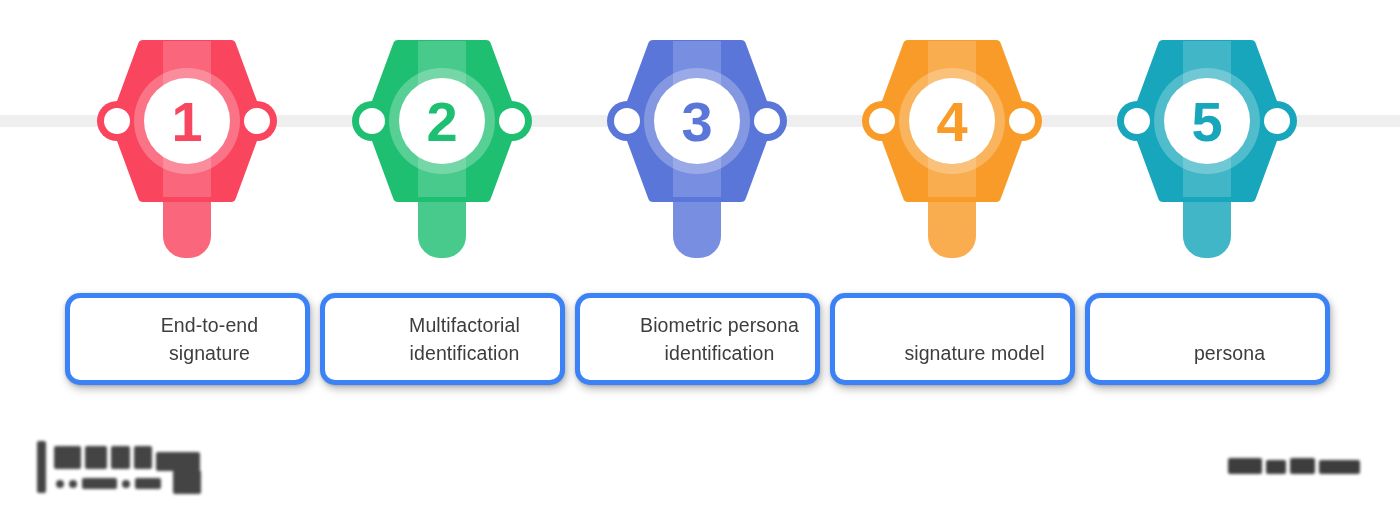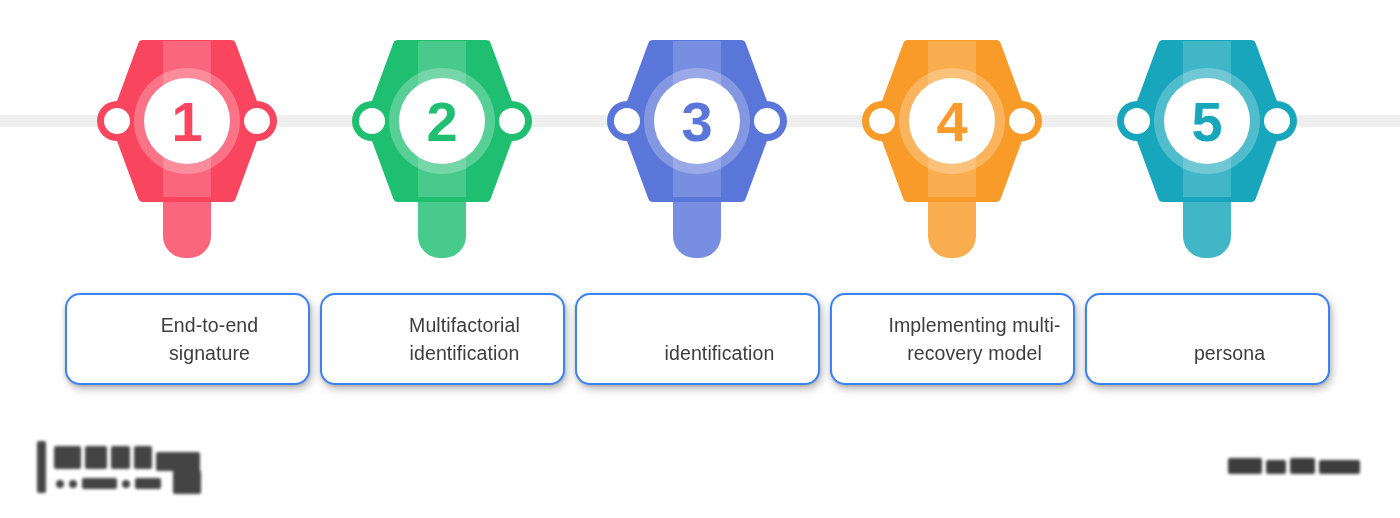--- a/index.html
+++ b/index.html
@@ -41,21 +41,21 @@
     font-size: 56px;
     fill: currentColor;
     text-anchor: middle;
   }
   .card {
     position: absolute;
     left: -122px; top: 293px;
     width: 245px; height: 92px;
     box-sizing: border-box;
     background: #ffffff;
-    border: 2px solid #3b82f6;
+    border: 5px solid #3b82f6;
     border-radius: 15px;
     box-shadow: 2px 4px 9px rgba(0,0,0,0.28), 0 1px 3px rgba(0,0,0,0.15);
     display: flex;
     align-items: center;
     justify-content: center;
     text-align: center;
     padding-left: 44px;
   }
   .card-text {
     font-size: 19.5px;
@@ -144,44 +144,44 @@
       <polygon points="18,91 46,15 134,15 162,91 134,167 46,167" fill="currentColor" stroke="currentColor" stroke-width="10" stroke-linejoin="round"></polygon>
       <rect x="66" y="11" width="48" height="156" fill="#ffffff" opacity="0.18"></rect>
       <circle cx="90" cy="91" r="53" fill="#ffffff" opacity="0.25"></circle>
       <circle cx="90" cy="91" r="43" fill="#ffffff"></circle>
       <text class="num" x="90" y="111">3</text>
       <circle cx="20" cy="91" r="13" fill="#ffffff"></circle>
       <circle cx="160" cy="91" r="13" fill="#ffffff"></circle>
     </svg>
     <div class="card">
       <div class="card-text">
+        <span>Biometric persona</span><br>
+        <span>identification</span>
+      </div>
+    </div>
+  </div>
+
+  <div class="step" style="left: 952px; color: rgb(248, 155, 40);">
+    <svg class="marker" viewBox="0 0 180 235" width="180" height="235">
+      <rect x="66" y="150" width="48" height="78" rx="22" fill="currentColor"></rect>
+      <rect x="66" y="150" width="48" height="78" rx="22" fill="#ffffff" opacity="0.18"></rect>
+      <circle cx="20" cy="91" r="20" fill="currentColor"></circle>
+      <circle cx="160" cy="91" r="20" fill="currentColor"></circle>
+      <polygon points="18,91 46,15 134,15 162,91 134,167 46,167" fill="currentColor" stroke="currentColor" stroke-width="10" stroke-linejoin="round"></polygon>
+      <rect x="66" y="11" width="48" height="156" fill="#ffffff" opacity="0.18"></rect>
+      <circle cx="90" cy="91" r="53" fill="#ffffff" opacity="0.25"></circle>
+      <circle cx="90" cy="91" r="43" fill="#ffffff"></circle>
+      <text class="num" x="90" y="111">4</text>
+      <circle cx="20" cy="91" r="13" fill="#ffffff"></circle>
+      <circle cx="160" cy="91" r="13" fill="#ffffff"></circle>
+    </svg>
+    <div class="card">
+      <div class="card-text">
         <br>
-        <span>identification</span>
-      </div>
-    </div>
-  </div>
-
-  <div class="step" style="left: 952px; color: rgb(248, 155, 40);">
-    <svg class="marker" viewBox="0 0 180 235" width="180" height="235">
-      <rect x="66" y="150" width="48" height="78" rx="22" fill="currentColor"></rect>
-      <rect x="66" y="150" width="48" height="78" rx="22" fill="#ffffff" opacity="0.18"></rect>
-      <circle cx="20" cy="91" r="20" fill="currentColor"></circle>
-      <circle cx="160" cy="91" r="20" fill="currentColor"></circle>
-      <polygon points="18,91 46,15 134,15 162,91 134,167 46,167" fill="currentColor" stroke="currentColor" stroke-width="10" stroke-linejoin="round"></polygon>
-      <rect x="66" y="11" width="48" height="156" fill="#ffffff" opacity="0.18"></rect>
-      <circle cx="90" cy="91" r="53" fill="#ffffff" opacity="0.25"></circle>
-      <circle cx="90" cy="91" r="43" fill="#ffffff"></circle>
-      <text class="num" x="90" y="111">4</text>
-      <circle cx="20" cy="91" r="13" fill="#ffffff"></circle>
-      <circle cx="160" cy="91" r="13" fill="#ffffff"></circle>
-    </svg>
-    <div class="card">
-      <div class="card-text">
-        <span>Implementing multi-</span><br>
-        <span>recovery model</span>
+        <span>signature model</span>
       </div>
     </div>
   </div>
 
   <div class="step" style="left: 1207px; color: rgb(23, 166, 187);">
     <svg class="marker" viewBox="0 0 180 235" width="180" height="235">
       <rect x="66" y="150" width="48" height="78" rx="22" fill="currentColor"></rect>
       <rect x="66" y="150" width="48" height="78" rx="22" fill="#ffffff" opacity="0.18"></rect>
       <circle cx="20" cy="91" r="20" fill="currentColor"></circle>
       <circle cx="160" cy="91" r="20" fill="currentColor"></circle>

